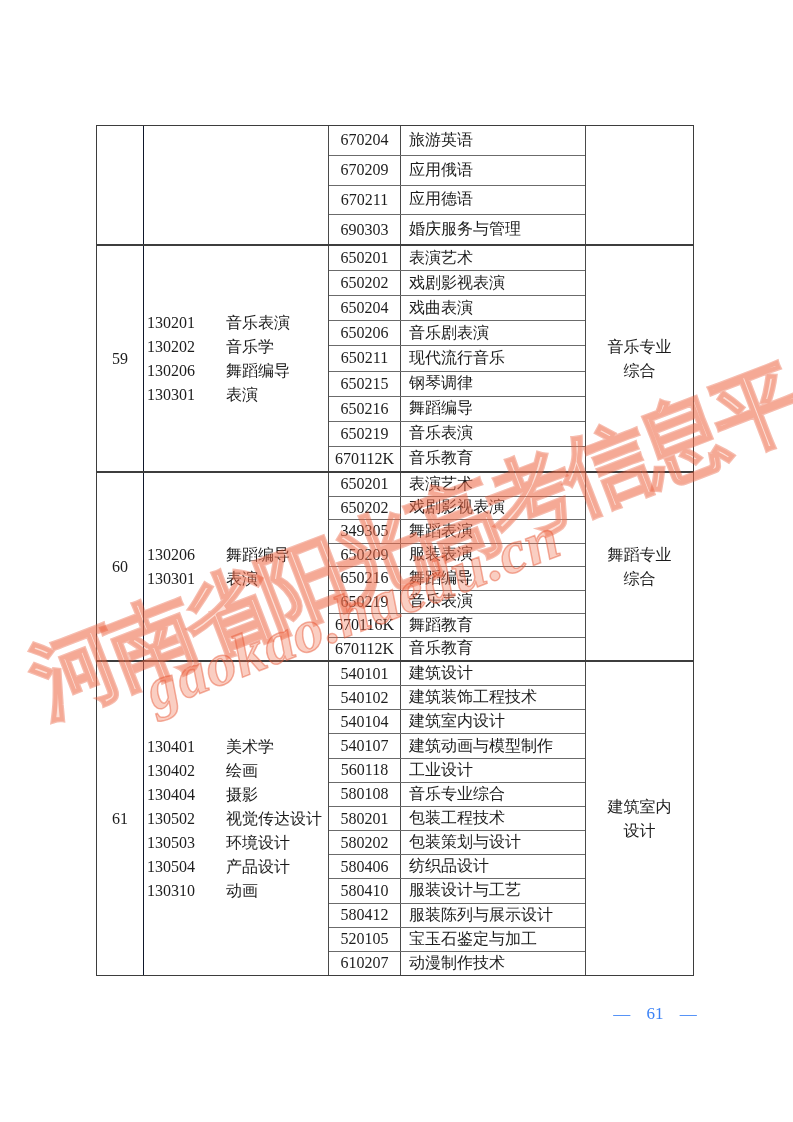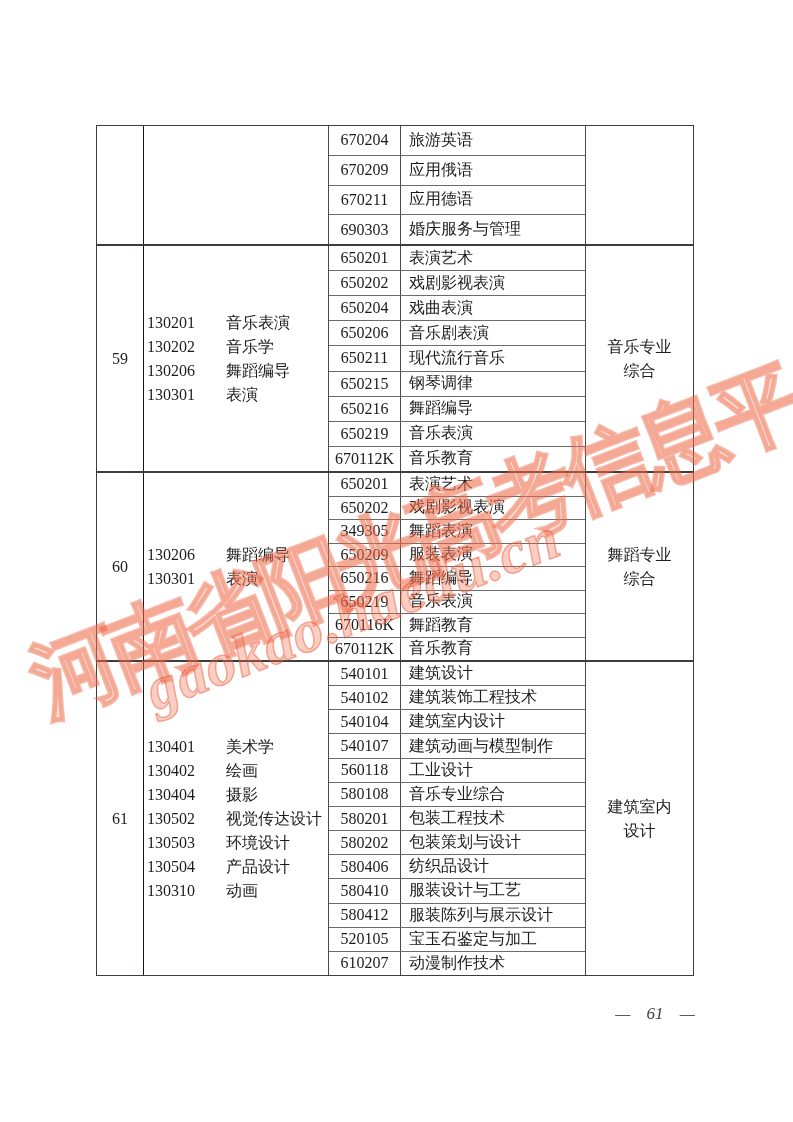--- a/index.html
+++ b/index.html
@@ -114,22 +114,21 @@
     -webkit-text-stroke:1.5px rgba(230,85,50,0.45);
   }
   
   .page-number{
     position:absolute;
     left:600px;top:1004px;
     width:110px;
     text-align:center;
     font-size:17px;
     word-spacing:12px;
-    color:#404040;
-    font-style:italic;
+    color:#3b82f6;
   }
 </style>
 </head>
 <body>
 
 <div class="page">
 
   <div class="majors-table" id="majors-table">
       <div class="section" style="height: 118px;">
     <div class="col-seq"></div>

